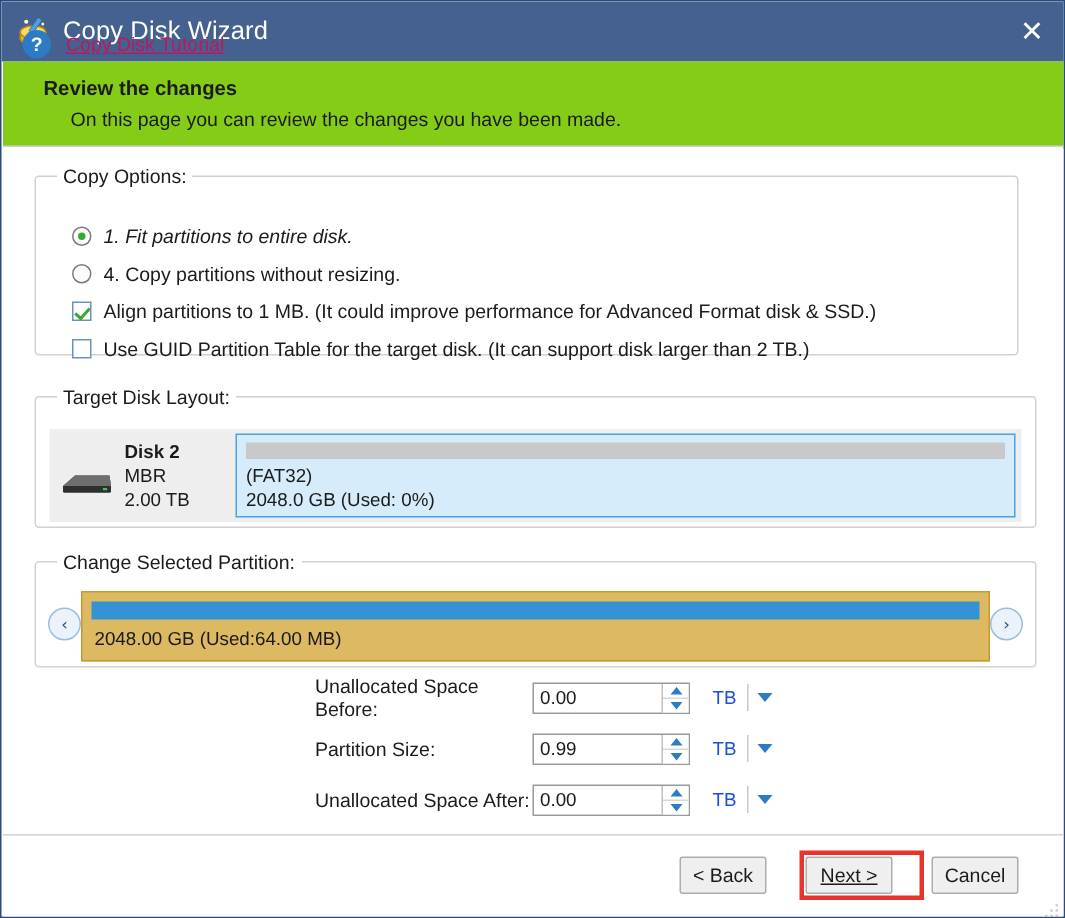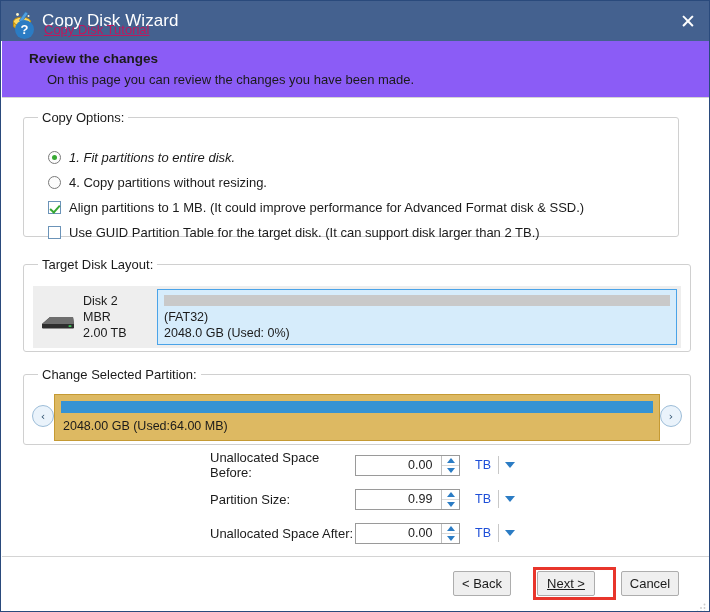--- a/index.html
+++ b/index.html
@@ -55,21 +55,21 @@
     font-family: "DejaVu Sans", sans-serif;
     cursor: pointer;
   }
 
   
   .header {
     position: absolute;
     left: 1px; top: 40px;
     width: 708px;
     height: 57px;
-    background: #8b5cf6;
+    background: #84cc16;
     border-bottom: 1px solid #d4d4d4;
     box-sizing: border-box;
   }
   .header-title {
     position: absolute;
     left: 27px; top: 10px;
     font-size: 13.5px;
     font-weight: bold;
     color: #1b1b1b;
   }
@@ -179,21 +179,21 @@
     left: 8px; top: 27px;
     width: 34px; height: 18px;
   }
   .disk-lines {
     position: absolute;
     left: 50px; top: 7px;
     font-size: 12.5px;
     color: #1b1b1b;
     line-height: 16px;
   }
-  .disk-lines .nm { font-weight: normal; }
+  .disk-lines .nm { font-weight: bold; }
   .part-box {
     flex: 1;
     margin: 3px 4px 3px 0;
     border: 1px solid #4aa3e8;
     background: #d6ecfb;
     position: relative;
     box-sizing: border-box;
     cursor: pointer;
   }
   .part-usedbar {
@@ -280,21 +280,20 @@
   }
   .spin-wrap {
     width: 105px;
     height: 21px;
     border: 1px solid #9a9a9a;
     background: #ffffff;
     box-sizing: border-box;
     display: flex;
     align-items: stretch;
     flex: none;
-    padding-left: 48px;
   }
   .spin-val {
     flex: 1;
     font-size: 12.5px;
     color: #1b1b1b;
     display: flex;
     align-items: center;
     padding-left: 4px;
     cursor: text;
   }

